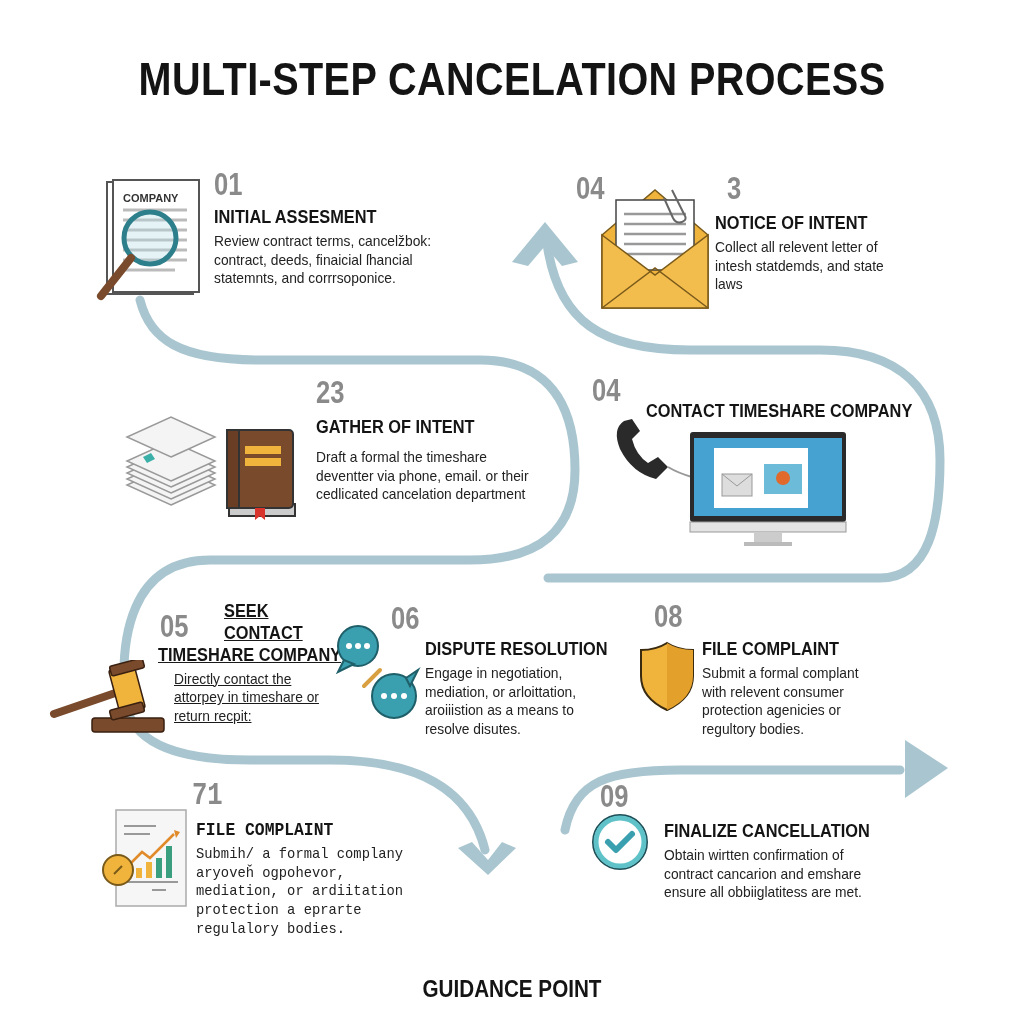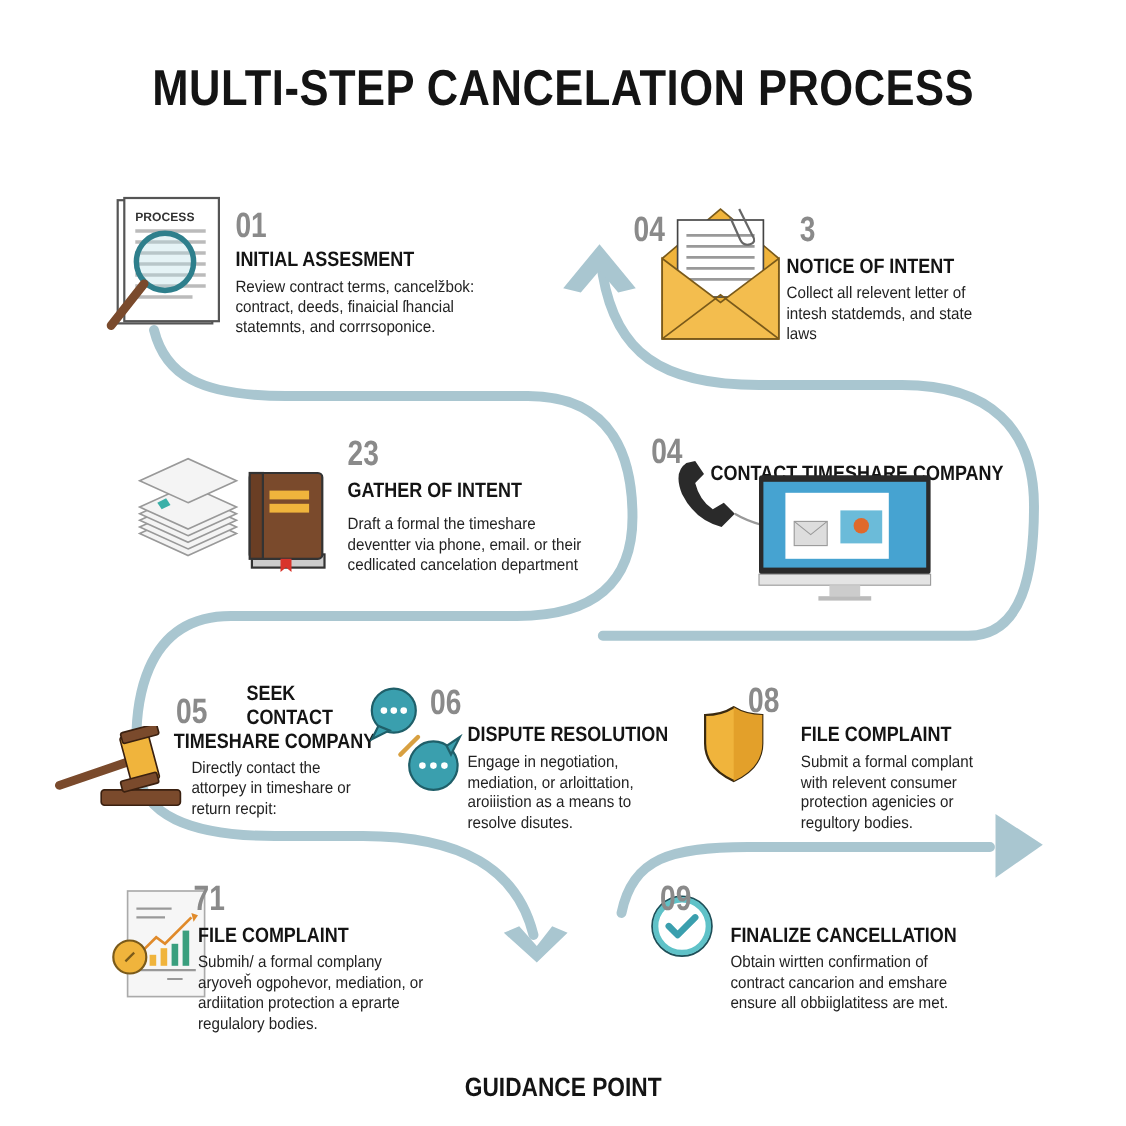--- a/index.html
+++ b/index.html
@@ -4,21 +4,21 @@
 <style>
   html, body { margin: 0; padding: 0; background: #ffffff; }
   body { width: 1024px; height: 1024px; position: relative; overflow: hidden;
          font-family: "Liberation Sans", "DejaVu Sans", sans-serif; color: #1a1a1a; }
   .title { position: absolute; left: 0; width: 1024px; top: 52px; text-align: center;
            font-family: "Liberation Sans", sans-serif; font-weight: 700; font-size: 46px;
            letter-spacing: 0.5px; color: #141414; transform: scaleX(0.86); transform-origin: center; }
   .footer { position: absolute; left: 0; width: 1024px; top: 975px; text-align: center;
             font-weight: 700; font-size: 24px; color: #141414; transform: scaleX(0.86); }
   svg.flow { position: absolute; left: 0; top: 0; width: 1024px; height: 1024px; }
-  .step { position: absolute; margin-top: 20px; }
+  .step { position: absolute; }
   .num { font-weight: 700; color: #8a8a8a; font-size: 32px; line-height: 1; display: block;
          transform: scaleX(0.8); transform-origin: left; }
   .head { font-weight: 700; font-size: 19px; color: #141414; line-height: 1.15; display: block;
           transform: scaleX(0.86); transform-origin: left; white-space: nowrap; }
   .desc { font-size: 15px; line-height: 1.25; color: #222; display: block; margin-top: 4px;
           transform: scaleX(0.92); transform-origin: left; }
   .icon { position: absolute; }
 </style>
 </head>
 <body>
@@ -47,21 +47,21 @@
         <line x1="28" y1="42" x2="92" y2="42"></line>
         <line x1="28" y1="52" x2="92" y2="52"></line>
         <line x1="28" y1="62" x2="92" y2="62"></line>
         <line x1="28" y1="72" x2="92" y2="72"></line>
         <line x1="28" y1="82" x2="92" y2="82"></line>
         <line x1="28" y1="92" x2="80" y2="92"></line>
       </g>
     <circle cx="55" cy="60" r="26" fill="rgba(180,220,230,0.35)" stroke="#2e7f8c" stroke-width="5"></circle>
     <line x1="36" y1="80" x2="6" y2="118" stroke="#7a4a2c" stroke-width="8" stroke-linecap="round"></line>
   </svg>
-  <span style="position:absolute;left:28px;top:14px;font-size:11px;font-weight:700;color:#333;">PROCESS</span>
+  <span style="position:absolute;left:28px;top:14px;font-size:11px;font-weight:700;color:#333;">COMPANY</span>
 </div>
 <div class="step" style="left:214px;top:168px;width:260px;">
   <span class="num">01</span>
   <span class="head" style="margin-top:6px;">INITIAL ASSESMENT</span>
   <span class="desc">Review contract terms, cancelžbok: contract, deeds, finaicial ſhancial statemnts, and corrrsoponice.</span>
 </div>
 
 <div class="step" style="left:576px;top:172px;">
   <span class="num">04</span>
 </div>
@@ -143,21 +143,21 @@
 
 <div class="icon" style="left:48px;top:660px;width:120px;height:75px;">
   <svg width="120" height="75" viewBox="0 0 120 75">
     <rect x="44" y="58" width="72" height="14" rx="3" fill="#7a4a2c" stroke="#3a2010" stroke-width="1.5"></rect>
     <line x1="6" y1="54" x2="76" y2="30" stroke="#7a4a2c" stroke-width="8" stroke-linecap="round"></line>
     <rect x="66" y="6" width="26" height="46" rx="3" fill="#f0b43c" stroke="#3a2010" stroke-width="1.5" transform="rotate(-15 79 29)"></rect>
     <rect x="62" y="2" width="34" height="10" rx="2" fill="#7a4a2c" stroke="#3a2010" stroke-width="1.5" transform="rotate(-15 79 7)"></rect>
     <rect x="62" y="46" width="34" height="10" rx="2" fill="#7a4a2c" stroke="#3a2010" stroke-width="1.5" transform="rotate(-15 79 51)"></rect>
   </svg>
 </div>
-<div class="step" style="left:160px;top:600px;width:180px;">
+<div class="step" style="left:160px;top:600px;width:180px;text-decoration:underline;">
   <span class="num" style="position:absolute;top:10px;">05</span>
   <span class="head" style="margin-left:64px;">SEEK</span>
   <span class="head" style="margin-left:64px;">CONTACT</span>
   <span class="head" style="margin-left:-2px;">TIMESHARE COMPANY</span>
   <span class="desc" style="margin-left:14px;width:160px;">Directly contact the attorpey in timeshare or return recpit:</span>
 </div>
 
 <div class="icon" style="left:334px;top:622px;width:90px;height:100px;">
   <svg width="90" height="100" viewBox="0 0 90 100">
     <circle cx="24" cy="24" r="20" fill="#3a9fae" stroke="#1f5f69" stroke-width="2"></circle>
@@ -182,21 +182,21 @@
   <span class="head" style="margin-left:34px;margin-top:4px;">DISPUTE RESOLUTION</span>
   <span class="desc" style="margin-left:34px;">Engage in negotiation, mediation, or arloittation, aroiiistion as a means to resolve disutes.</span>
 </div>
 
 <div class="icon" style="left:638px;top:640px;width:58px;height:72px;">
   <svg width="58" height="72" viewBox="0 0 58 72">
     <path d="M29 3 Q40 10 55 10 L55 36 Q55 58 29 70 Q3 58 3 36 L3 10 Q18 10 29 3 Z" fill="#f0b43c" stroke="#3a2a10" stroke-width="2"></path>
     <path d="M29 3 L29 70 Q55 58 55 36 L55 10 Q40 10 29 3 Z" fill="#e3a02a"></path>
   </svg>
 </div>
-<div class="step" style="left:680px;top:600px;width:230px;">
+<div class="step" style="left:654px;top:600px;width:230px;">
   <span class="num">08</span>
   <span class="head" style="margin-left:48px;margin-top:6px;">FILE COMPLAINT</span>
   <span class="desc" style="margin-left:48px;">Submit a formal complant with relevent consumer protection agenicies or regultory bodies.</span>
 </div>
 
 <div class="icon" style="left:100px;top:808px;width:90px;height:102px;">
   <svg width="90" height="102" viewBox="0 0 90 102">
     <rect x="16" y="2" width="70" height="96" fill="#f6f6f6" stroke="#aaa" stroke-width="1.5"></rect>
     <g stroke="#999" stroke-width="2">
         <line x1="24" y1="18" x2="56" y2="18"></line>
@@ -207,21 +207,21 @@
     <rect x="36" y="60" width="6" height="10" fill="#f0b43c"></rect>
       <rect x="46" y="54" width="6" height="16" fill="#f0b43c"></rect>
       <rect x="56" y="50" width="6" height="20" fill="#3a9f7e"></rect>
       <rect x="66" y="38" width="6" height="32" fill="#3a9f7e"></rect>
     <polyline points="30,56 42,44 50,50 74,26" fill="none" stroke="#e08a2a" stroke-width="2.5"></polyline>
     <polygon points="74,22 80,24 76,30" fill="#e08a2a"></polygon>
     <circle cx="18" cy="62" r="15" fill="#f0b43c" stroke="#7a5a1a" stroke-width="2"></circle>
     <path d="M14 66 L22 58" stroke="#7a5a1a" stroke-width="2"></path>
   </svg>
 </div>
-<div class="step" style="left:176px;top:780px;width:240px;">
+<div class="step" style="left:192px;top:780px;width:240px;font-family:Liberation Mono, monospace;">
   <span class="num">71</span>
   <span class="head" style="margin-left:4px;margin-top:8px;">FILE COMPLAINT</span>
   <span class="desc" style="margin-left:4px;">Submih/ a formal complany aryoveȟ ogpohevor, mediation, or ardiitation protection a eprarte regulalory bodies.</span>
 </div>
 
 <div class="icon" style="left:590px;top:812px;width:60px;height:60px;">
   <svg width="60" height="60" viewBox="0 0 60 60">
     <circle cx="30" cy="30" r="27" fill="#fff" stroke="#1f4f58" stroke-width="2"></circle>
     <circle cx="30" cy="30" r="24" fill="none" stroke="#5fc2c8" stroke-width="5"></circle>
     <polyline points="18,30 26,38 42,22" fill="none" stroke="#3a9fae" stroke-width="6" stroke-linecap="round" stroke-linejoin="round"></polyline>

